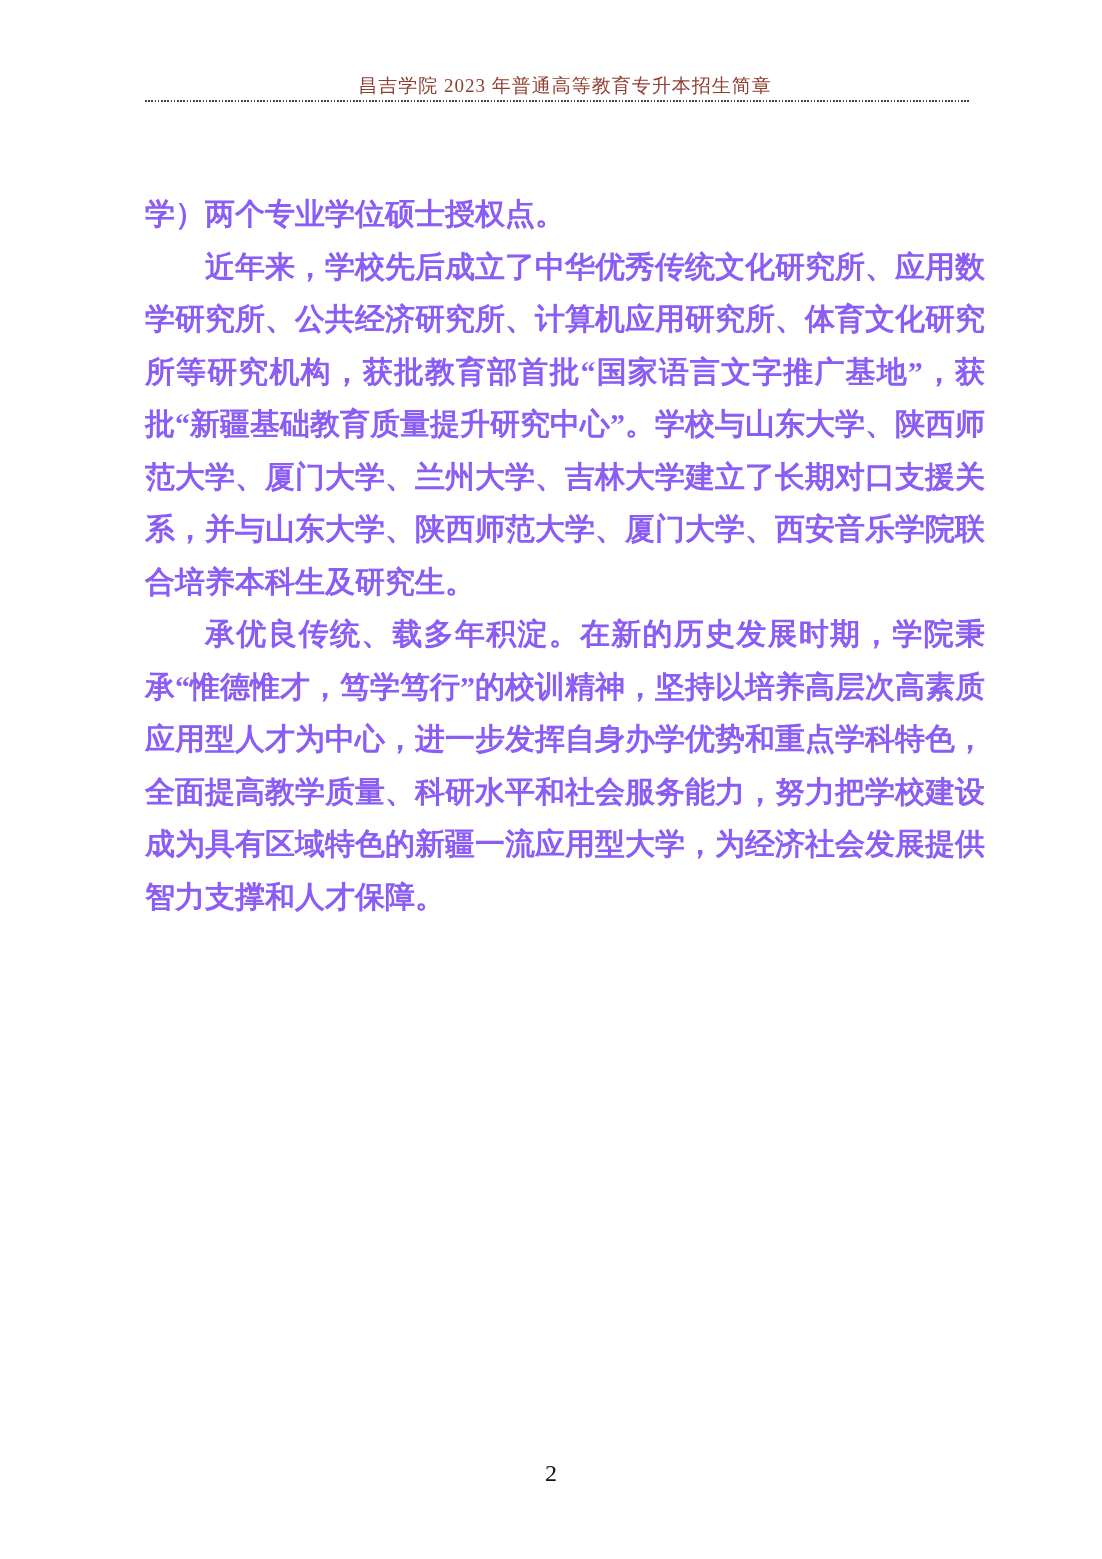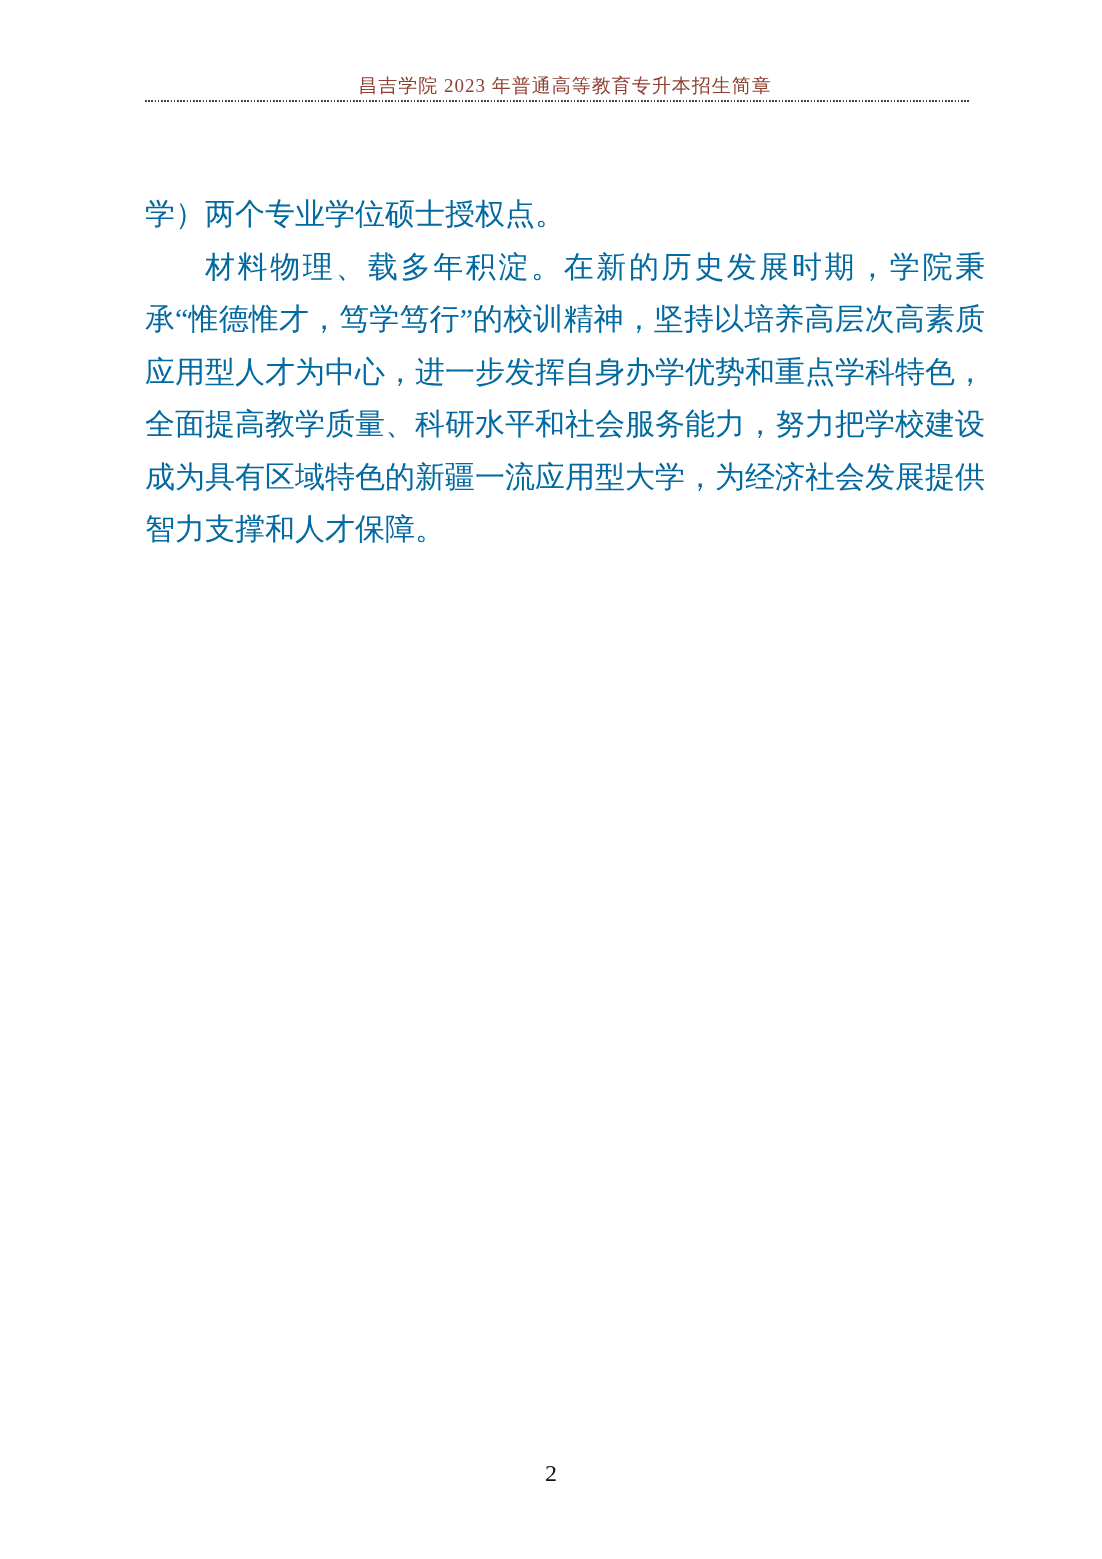--- a/index.html
+++ b/index.html
@@ -37,25 +37,26 @@
       to right,
       #3f3f3f 0px, #3f3f3f 1.6px,
       transparent 1.6px, transparent 3.2px
     );
   }
   .content {
     position: absolute;
     top: 188px;
     left: 145px;
     width: 840px;
-    color: #0369a1;
+    color: #8b5cf6;
     font-size: 30px;
     line-height: 52.5px;
     text-align: justify;
     text-align-last: left;
+    font-weight: bold;
   }
   .content p {
     margin: 0;
     padding: 0;
   }
   .content p.indent {
     text-indent: 2em;
   }
   .page-footer {
     position: absolute;
@@ -72,18 +73,19 @@
 <body>
 
 <div class="page">
 
   <div class="page-header">昌吉学院 2023 年普通高等教育专升本招生简章</div>
 
   <div class="header-divider"></div>
 
   <div class="content">
     <p>学）两个专业学位硕士授权点。</p>
-    <p class="indent">材料物理、载多年积淀。在新的历史发展时期，学院秉承“惟德惟才，笃学笃行”的校训精神，坚持以培养高层次高素质应用型人才为中心，进一步发挥自身办学优势和重点学科特色，全面提高教学质量、科研水平和社会服务能力，努力把学校建设成为具有区域特色的新疆一流应用型大学，为经济社会发展提供智力支撑和人才保障。</p>
+    <p class="indent">近年来，学校先后成立了中华优秀传统文化研究所、应用数学研究所、公共经济研究所、计算机应用研究所、体育文化研究所等研究机构，获批教育部首批“国家语言文字推广基地”，获批“新疆基础教育质量提升研究中心”。学校与山东大学、陕西师范大学、厦门大学、兰州大学、吉林大学建立了长期对口支援关系，并与山东大学、陕西师范大学、厦门大学、西安音乐学院联合培养本科生及研究生。</p>
+    <p class="indent">承优良传统、载多年积淀。在新的历史发展时期，学院秉承“惟德惟才，笃学笃行”的校训精神，坚持以培养高层次高素质应用型人才为中心，进一步发挥自身办学优势和重点学科特色，全面提高教学质量、科研水平和社会服务能力，努力把学校建设成为具有区域特色的新疆一流应用型大学，为经济社会发展提供智力支撑和人才保障。</p>
   </div>
 
   <div class="page-footer">2</div>
 
 </div>
 
 </body></html>

